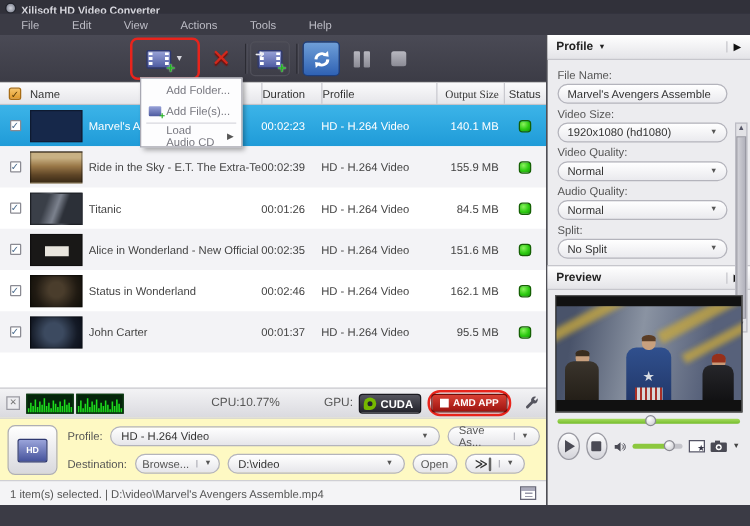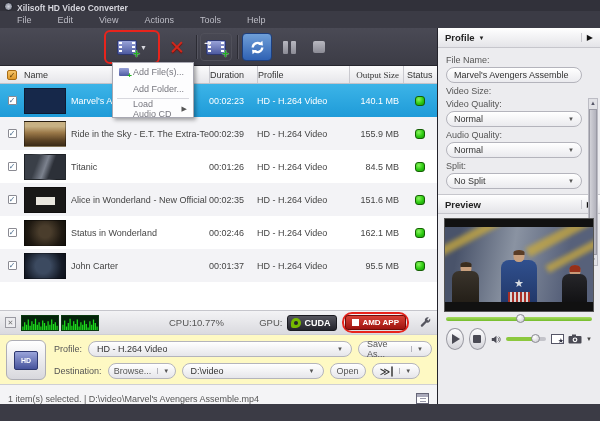--- a/index.html
+++ b/index.html
@@ -132,21 +132,21 @@
   .pill .pv { overflow:hidden; white-space:nowrap; }
   .pill .pa { margin-left:auto; font-size:6px; color:#555; padding-left:6px; }
   .pill-btn { justify-content:center; color:#555; }
   .seg { border-left:1px solid #b4b4bc; margin-left:6px; padding-left:5px; font-size:6px; color:#555; }
   .chev { font-size:10px; color:#333; font-weight:bold; letter-spacing:-1px; }
   .ipod { width:7px; height:11px; border:1px solid #666; border-radius:2px; position:relative; margin-left:2px; }
   .ipod::after { content:""; position:absolute; left:1px; top:1px; right:1px; height:4px; background:#9ab; }
 
   
   .statusbar { position:absolute; left:0; right:0; bottom:0; height:20px; background:#f4f4f6;
-               border-top:1px solid #cfcfd4; display:flex; align-items:flex-end; padding:0 8px;
+               border-top:1px solid #cfcfd4; display:flex; align-items:center; padding:0 8px;
                font-size:9px; color:#555; }
   .rep-ico { margin-left:auto; width:13px; height:11px; border:1px solid #667; background:
              linear-gradient(#aab 0 3px,#fff 3px); position:relative; }
   .rep-ico::after { content:""; position:absolute; left:3px; top:4px; right:2px; height:5px;
              background:repeating-linear-gradient(180deg,#99a 0 1px,rgba(0,0,0,0) 1px 3px); }
 
   
   .rpanel { position:absolute; top:28px; left:437px; width:163px; bottom:17px; background:#ececef;
             border-left:1px solid #23232b; }
   .rp-hdr { height:20px; background:linear-gradient(#ffffff,#e4e4e8); border-bottom:1px solid #c6c6cc;
@@ -444,20 +444,24 @@
       <span>Profile</span>
       <span class="tri-d">▼</span>
       <span class="tri-r">▶</span>
     </div>
     <div class="rp-fields">
       <div class="rp-lbl">File Name:</div>
       <div class="rp-ctl">
         <span>Marvel's Avengers Assemble</span>
       </div>
       <div class="rp-lbl">Video Size:</div>
+      <div class="rp-ctl">
+        <span>1920x1080 (hd1080)</span>
+        <span class="pa">▼</span>
+      </div>
       <div class="rp-lbl">Video Quality:</div>
       <div class="rp-ctl">
         <span>Normal</span>
         <span class="pa">▼</span>
       </div>
       <div class="rp-lbl">Audio Quality:</div>
       <div class="rp-ctl">
         <span>Normal</span>
         <span class="pa">▼</span>
       </div>
@@ -528,26 +532,26 @@
           <rect x="4" y="0.5" width="4" height="2" fill="#4a4a54"></rect>
           <circle cx="7" cy="5.8" r="2.4" fill="#fff"></circle>
           <circle cx="7" cy="5.8" r="1.2" fill="#4a4a54"></circle>
         </svg>
         <span class="cam-arrow">▼</span>
       </span>
     </div>
   </div>
 
   <div class="addmenu">
+    <div class="am-item" style="padding-left:20px;">
+      <span>Add Folder...</span>
+    </div>
     <div class="am-item">
       <span class="mini-film"></span>
       <span>Add File(s)...</span>
-    </div>
-    <div class="am-item" style="padding-left:20px;">
-      <span>Add Folder...</span>
     </div>
     <div class="am-sep"></div>
     <div class="am-item" style="padding-left:20px;">
       <span>Load Audio CD</span>
       <span class="am-sub">▶</span>
     </div>
   </div>
 
   <div class="bottomstrip"></div>
 </div>

